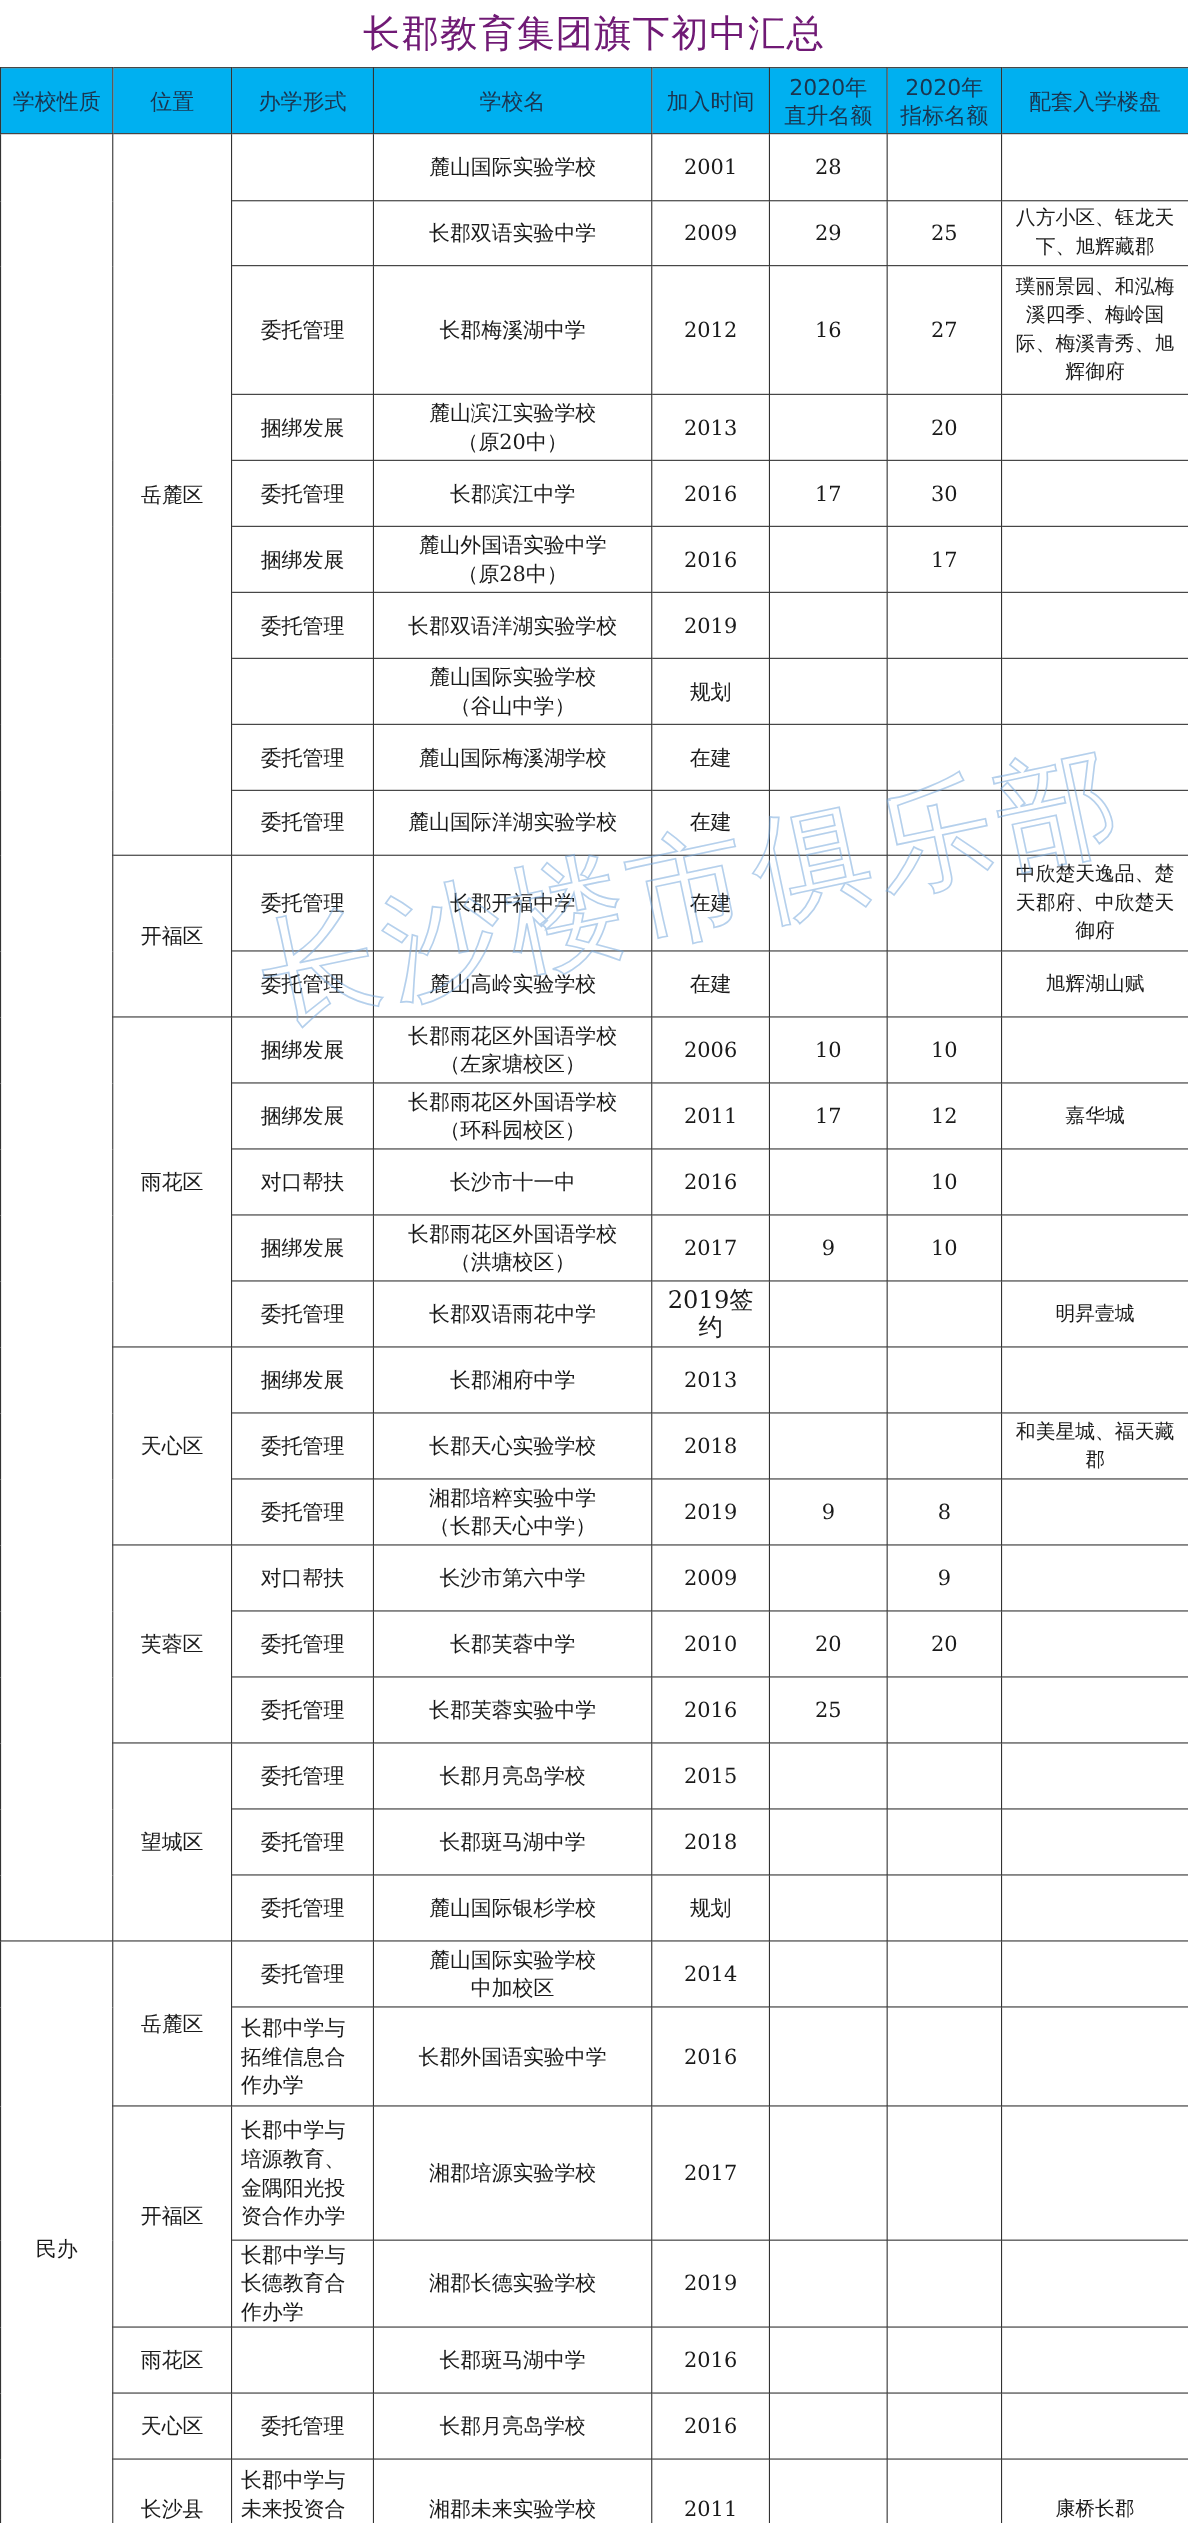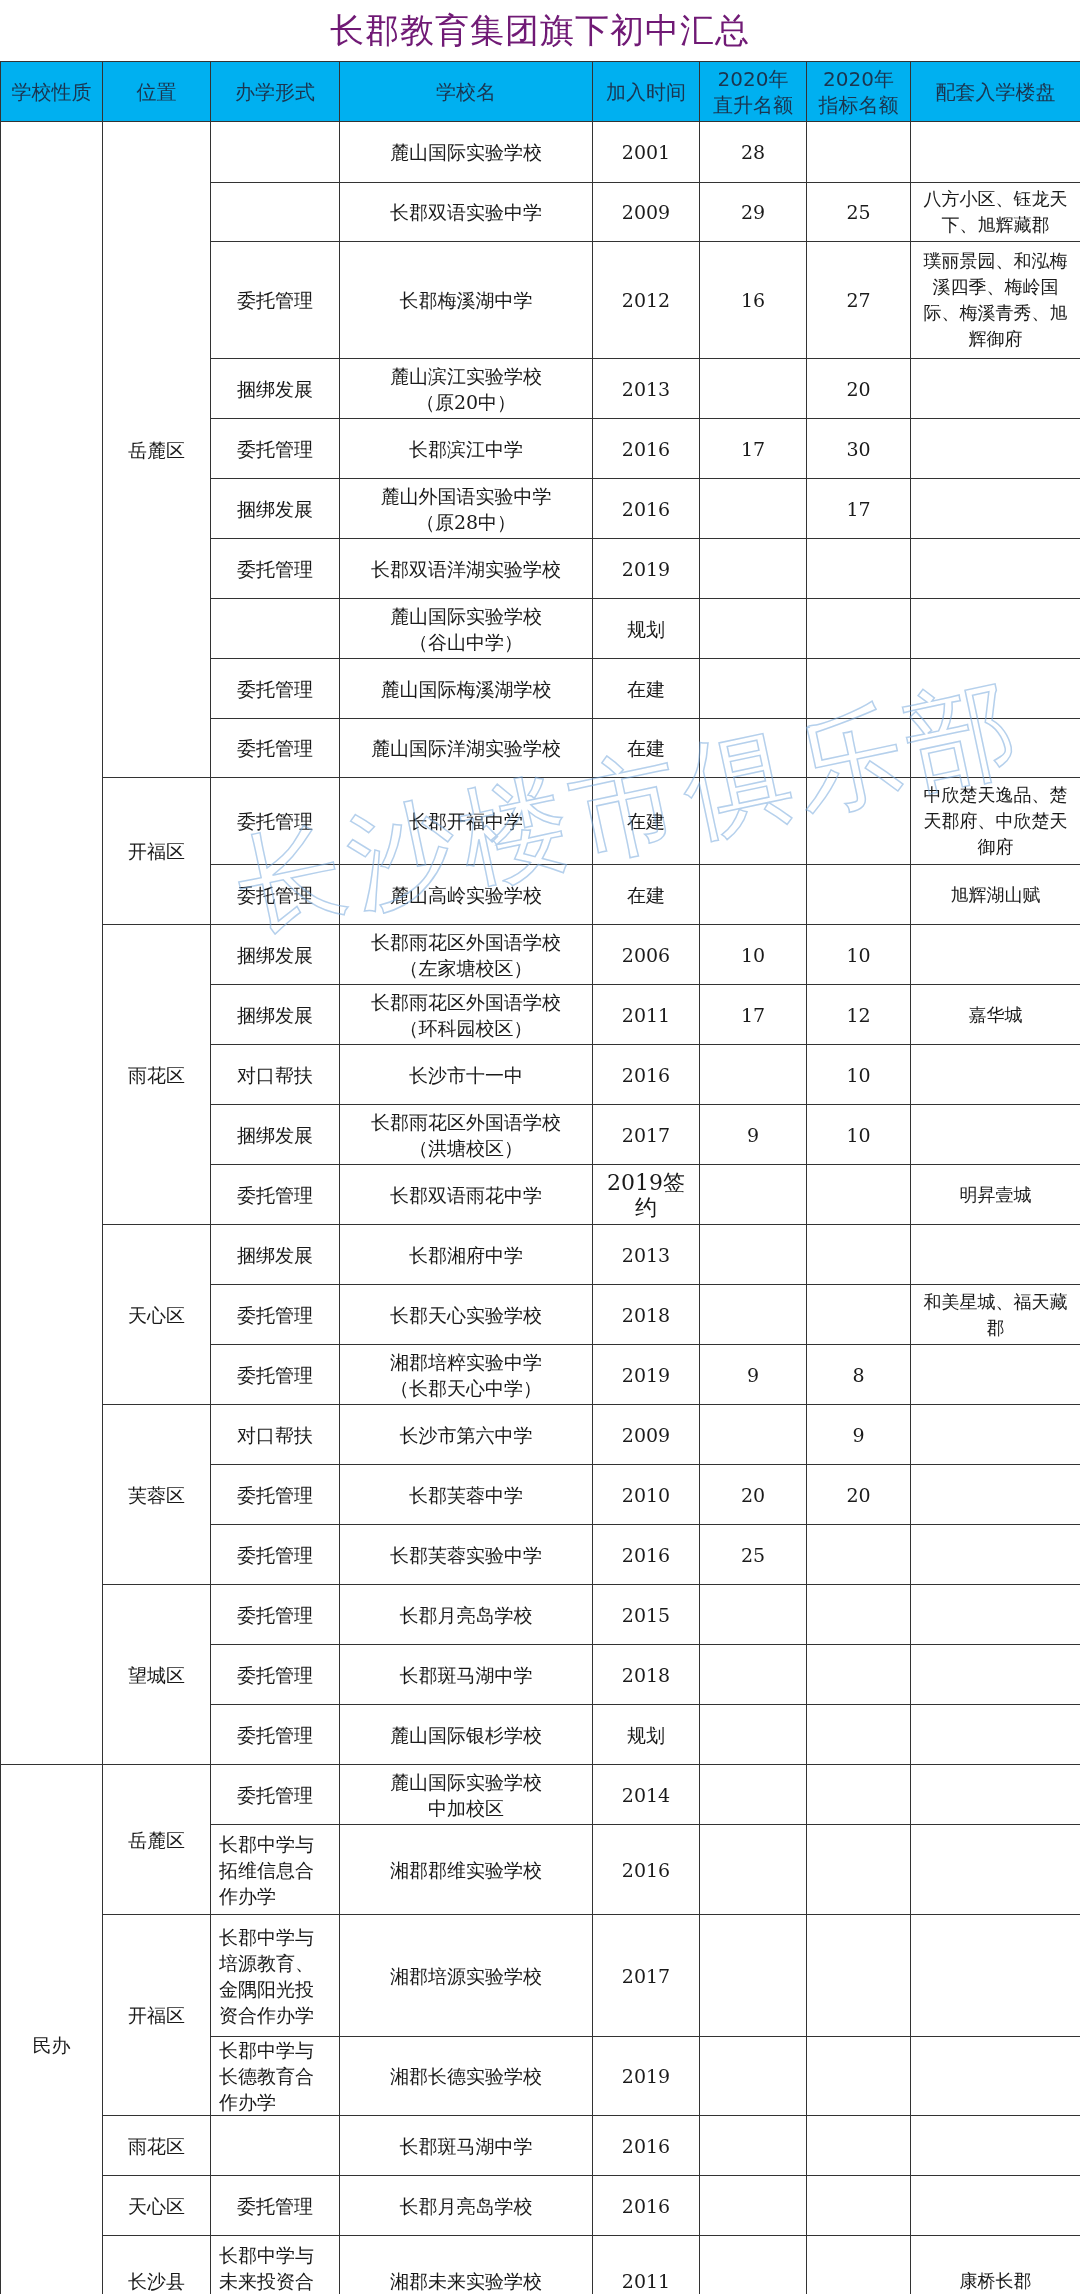--- a/index.html
+++ b/index.html
@@ -303,21 +303,21 @@
         <td>委托管理</td>
         <td><span>麓山国际实验学校</span><br><span>中加校区</span></td>
         <td>2014</td>
         <td></td>
         <td></td>
         <td class="estate"></td>
       </tr>
 
       <tr style="height:90px">
         <td class="wrap">长郡中学与拓维信息合作办学</td>
-        <td>湘郡郡维实验学校</td>
+        <td>长郡外国语实验中学</td>
         <td>2016</td>
         <td></td>
         <td></td>
         <td class="estate"></td>
       </tr>
 
       <tr style="height:122px">
         <td rowspan="2">开福区</td>
         <td class="wrap">长郡中学与培源教育、金隅阳光投资合作办学</td>
         <td>湘郡培源实验学校</td>

